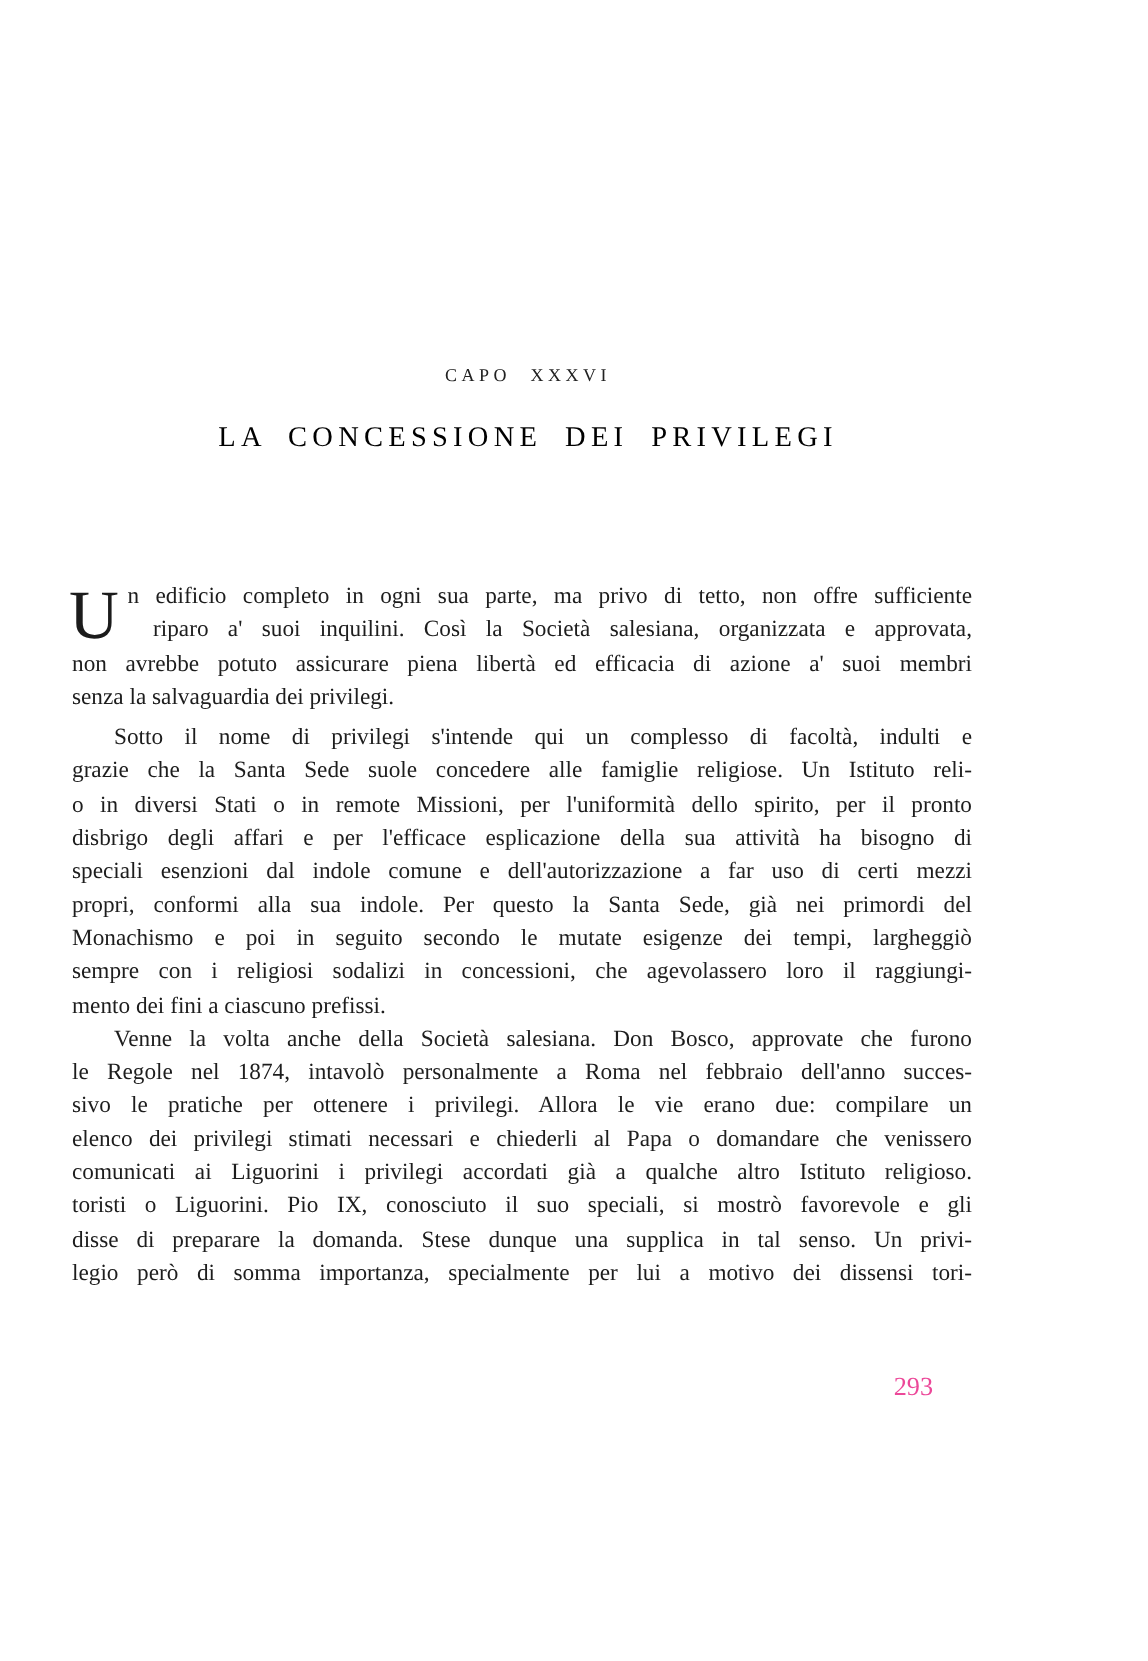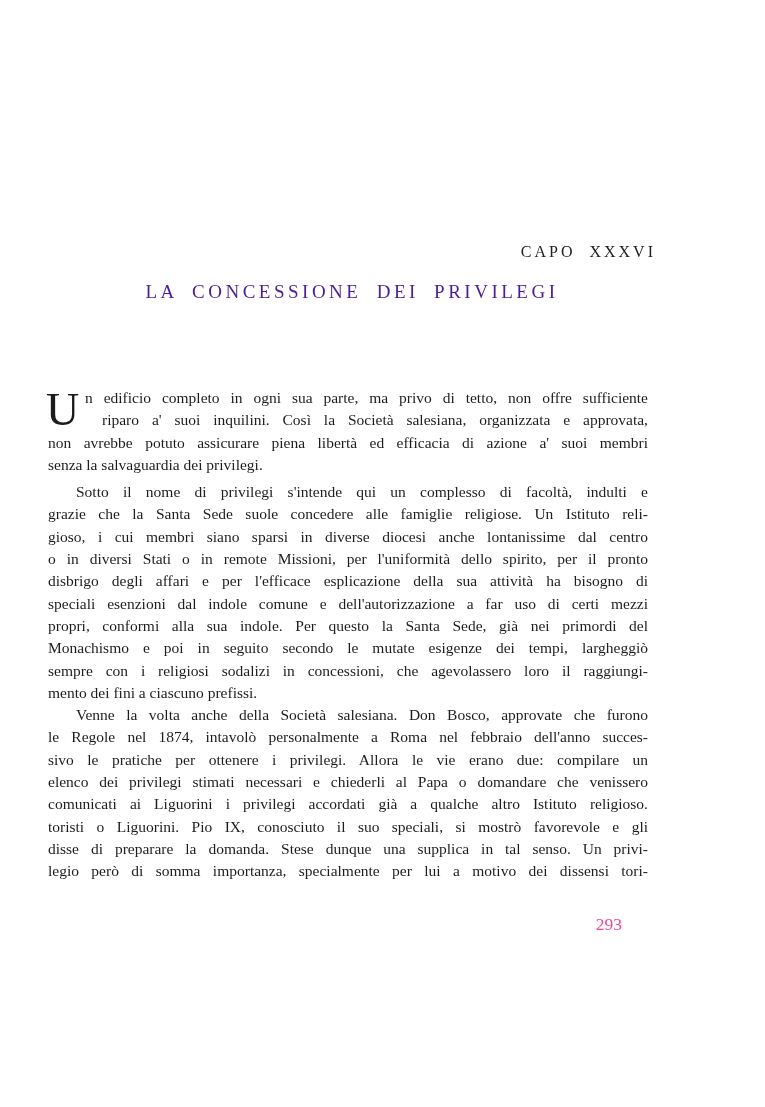--- a/index.html
+++ b/index.html
@@ -8,34 +8,34 @@
     width:765px;height:1107px;
     background:#ffffff;
     font-family:"Liberation Serif", serif;
     color:#1d1d1d;
     overflow:hidden;
     margin:0 auto;
   }
   .kicker{
     position:absolute;
     top:243px;left:48px;width:608px;
-    text-align:right;
-    font-size:16px;
+    text-align:center;
+    font-size:12px;
     letter-spacing:3px;
     word-spacing:7px;
     color:#222;
   }
   .title{
     position:absolute;
     top:281px;left:48px;width:608px;
     text-align:center;
     font-size:19px;
     letter-spacing:3.5px;
     word-spacing:7px;
-    color:#4c1d95;
+    color:#000000;
   }
   .body{
     position:absolute;
     left:48px;top:387px;width:600px;
     font-size:15.5px;
   }
   .para{margin:0;padding:0;}
   .para2{margin-top:5px;}
   .line{
     height:22.3px;
@@ -82,21 +82,20 @@
       <span class="dropcap">U</span>
       <div class="line dc1">n edificio completo in ogni sua parte, ma privo di tetto, non offre sufficiente</div>
       <div class="line dc2">riparo a' suoi inquilini. Così la Società salesiana, organizzata e approvata,</div>
       <div class="line">non avrebbe potuto assicurare piena libertà ed efficacia di azione a' suoi membri</div>
       <div class="line unjust">senza la salvaguardia dei privilegi.</div>
     </div>
 
     <div class="para para2">
       <div class="line indent">Sotto il nome di privilegi s'intende qui un complesso di facoltà, indulti e</div>
       <div class="line">grazie che la Santa Sede suole concedere alle famiglie religiose. Un Istituto reli-</div>
-      <div class="line">gioso, i cui membri siano sparsi in diverse diocesi anche lontanissime dal centro</div>
       <div class="line">o in diversi Stati o in remote Missioni, per l'uniformità dello spirito, per il pronto</div>
       <div class="line">disbrigo degli affari e per l'efficace esplicazione della sua attività ha bisogno di</div>
       <div class="line">speciali esenzioni dal indole comune e dell'autorizzazione a far uso di certi mezzi</div>
       <div class="line">propri, conformi alla sua indole. Per questo la Santa Sede, già nei primordi del</div>
       <div class="line">Monachismo e poi in seguito secondo le mutate esigenze dei tempi, largheggiò</div>
       <div class="line">sempre con i religiosi sodalizi in concessioni, che agevolassero loro il raggiungi-</div>
       <div class="line unjust">mento dei fini a ciascuno prefissi.</div>
     </div>
 
     <div class="para">

